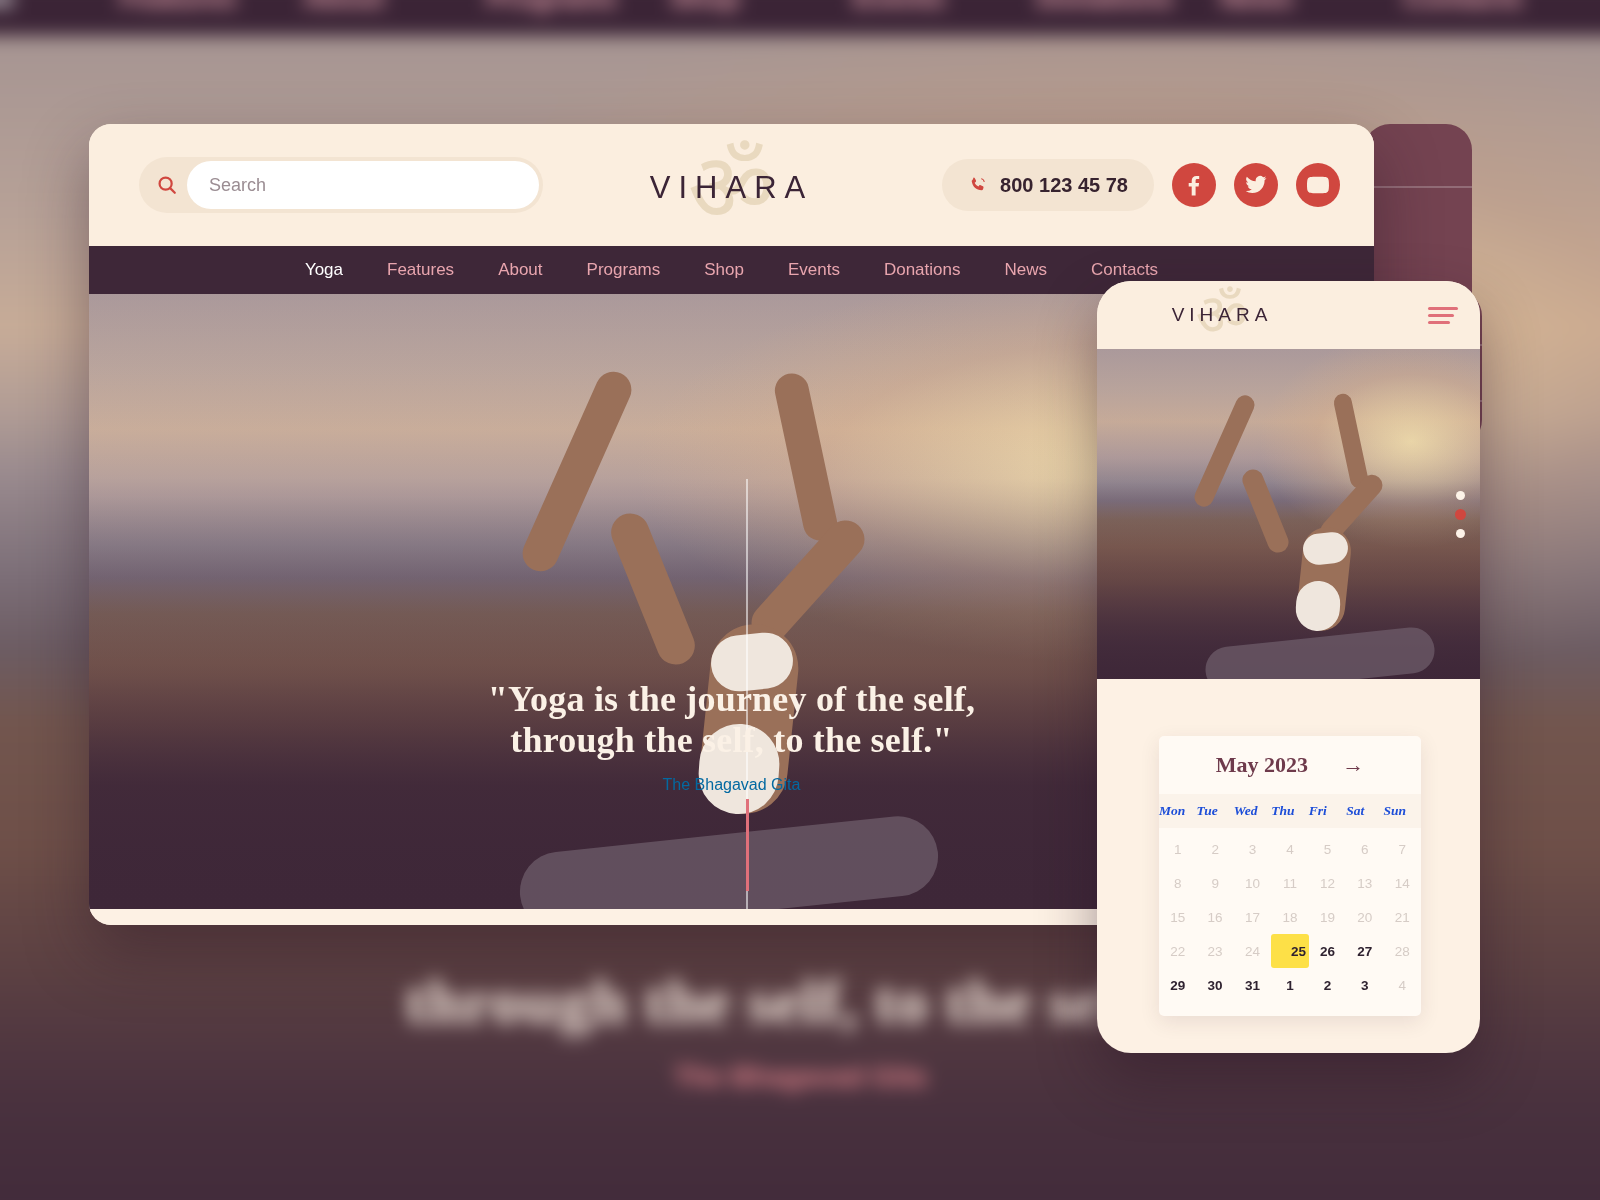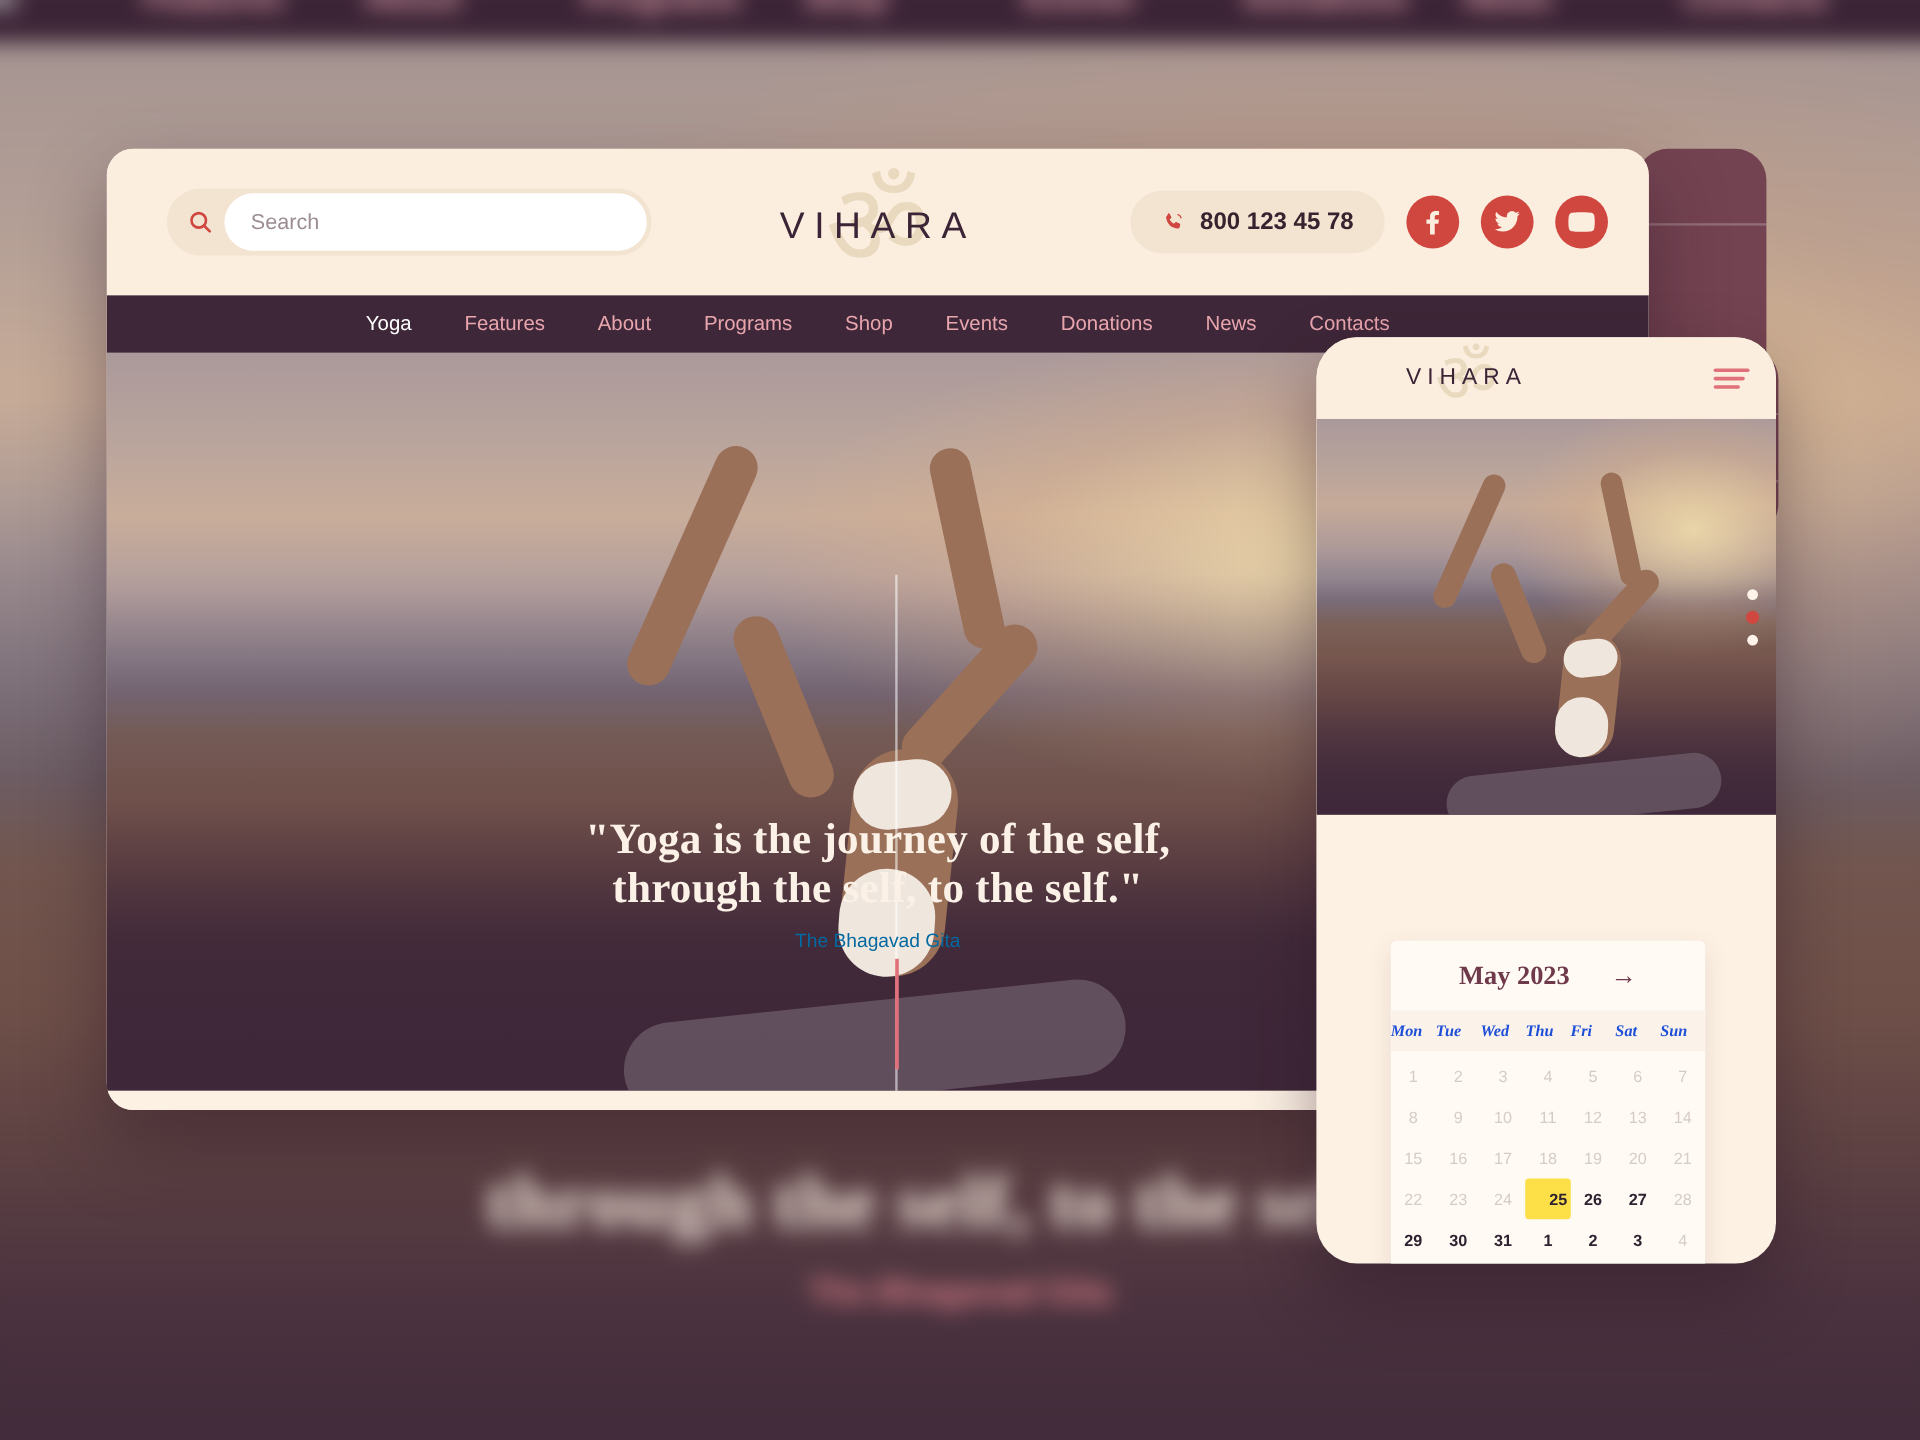--- a/index.html
+++ b/index.html
@@ -444,21 +444,20 @@
   
   .cal {
     position: absolute;
     left: 62px;
     top: 455px;
     width: 262px;
     background: #fffaf4;
     border-radius: 5px;
     padding: 0 0 14px;
     box-shadow: 0 6px 20px rgba(70,40,55,.10);
-    margin-top: 48px;
   }
   .cal-head {
     display: flex;
     align-items: center;
     justify-content: center;
     gap: 34px;
     height: 58px;
     color: #6e3a4b;
     font-family: "Liberation Serif", serif;
     font-weight: 700;

